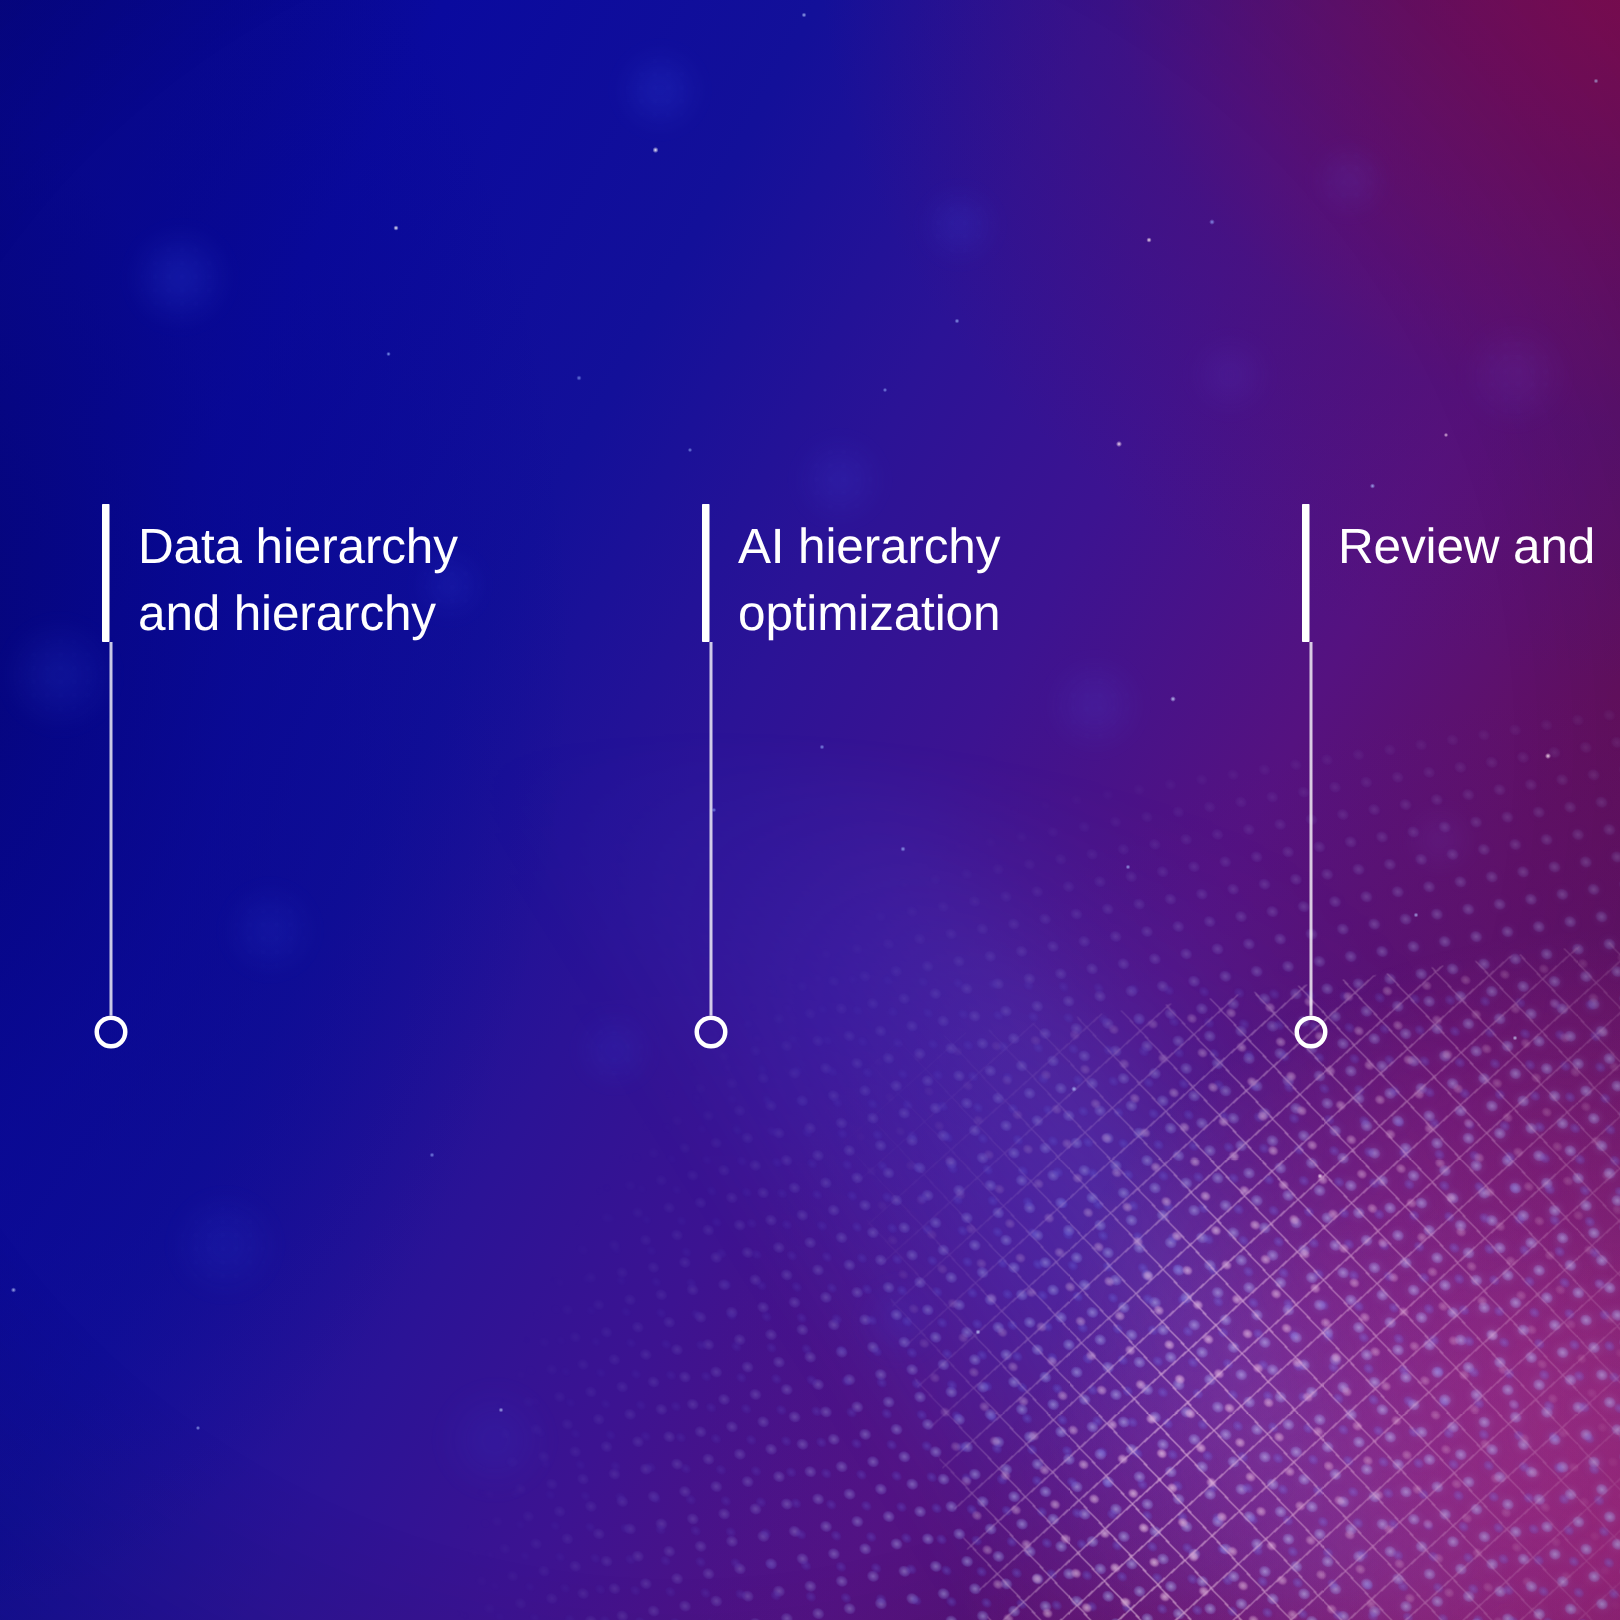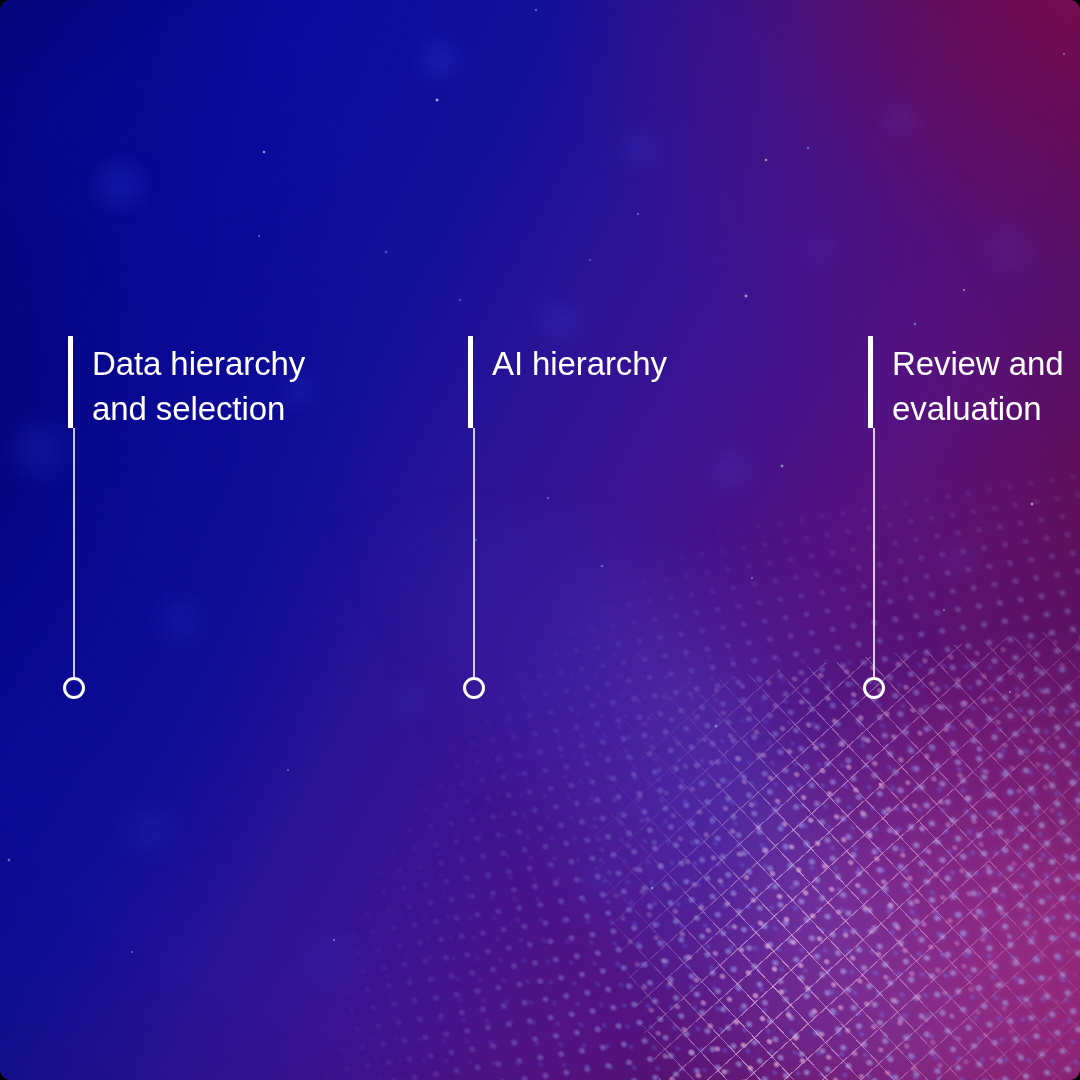--- a/index.html
+++ b/index.html
@@ -11,21 +11,20 @@
   body {
     font-family: "Liberation Sans", sans-serif;
   }
 
   #stage {
     position: relative;
     width: 1080px;
     height: 1080px;
     overflow: hidden;
     background: #0f172a;
-    border-radius: 11px;
   }
 
   
 
   .bg-layer {
     position: absolute;
     inset: 0;
     pointer-events: none;
   }
 
@@ -352,32 +351,32 @@
   <div class="bg-layer bg-stars"></div>
   <div class="bg-layer bg-vignette"></div>
 
   <div id="timeline">
 
     <div class="tl-step" style="left:0">
       <div class="tl-bar" style="left:68px;  top:336px; height:92px;"></div>
       <div class="tl-stem" style="left:73.2px;top:428px; height:249px;"></div>
       <div class="tl-node" style="left:63px;  top:677px;"></div>
       <div class="tl-label" style="left:92px; top:341px;">Data hierarchy</div>
-      <div class="tl-label" style="left:92px; top:386px;">and selection</div>
+      <div class="tl-label" style="left:92px; top:386px;">and hierarchy</div>
     </div>
 
     <div class="tl-step" style="left:0">
       <div class="tl-bar" style="left:468px; top:336px; height:92px;"></div>
       <div class="tl-stem" style="left:473.2px;top:428px;height:249px;"></div>
       <div class="tl-node" style="left:463px; top:677px;"></div>
       <div class="tl-label" style="left:492px;top:341px;">AI hierarchy</div>
+      <div class="tl-label" style="left:492px;top:386px;">optimization</div>
     </div>
 
     <div class="tl-step" style="left:0">
       <div class="tl-bar" style="left:868px; top:336px; height:92px;"></div>
       <div class="tl-stem" style="left:873.2px;top:428px;height:249px;"></div>
       <div class="tl-node" style="left:863px; top:677px;"></div>
       <div class="tl-label" style="left:892px;top:341px;text-align:right;">Review and</div>
-      <div class="tl-label" style="left:892px;top:386px;">evaluation</div>
     </div>
 
   </div>
 </div>
 
 </body></html>

